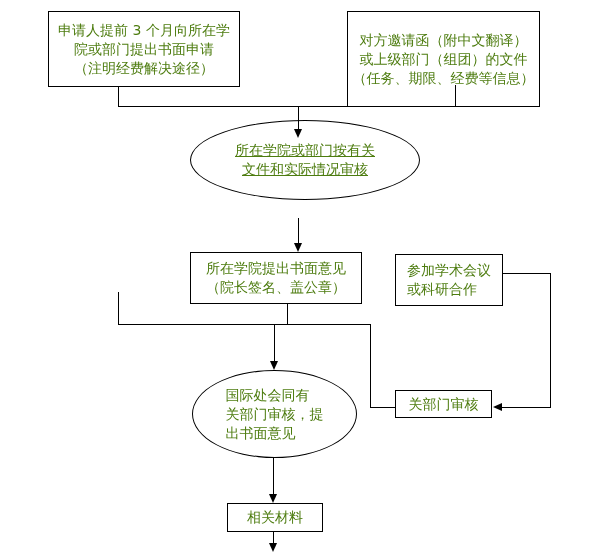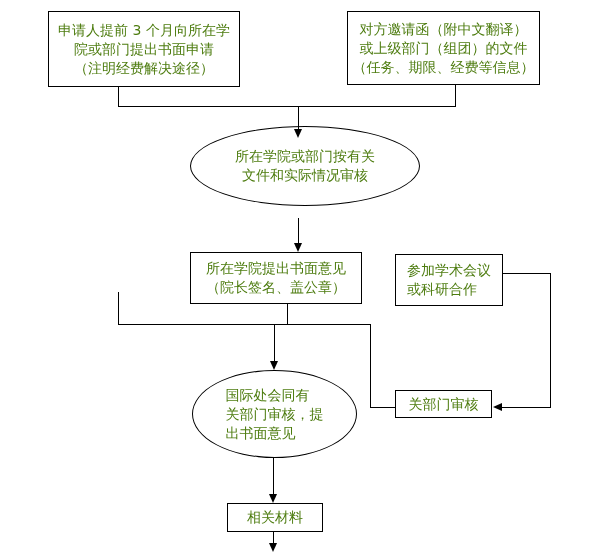--- a/index.html
+++ b/index.html
@@ -51,22 +51,22 @@
   .arrow-left {
     position: absolute;
     width: 0; height: 0;
     border-top: 4.5px solid transparent;
     border-bottom: 4.5px solid transparent;
     border-right: 9px solid #000000;
   }
 
   
   #applicant-box   { left: 48px;  top: 11px;  width: 192px; height: 76px; }
-  #invitation-box  { left: 347px; top: 11px;  width: 193px; height: 74px; }
-  #college-ellipse { left: 190px; top: 126px; width: 230px; height: 80px; }
+  #invitation-box  { left: 347px; top: 11px;  width: 193px; height: 96px; }
+  #college-ellipse { left: 190px; top: 120px; width: 230px; height: 80px; text-decoration: underline; }
   #materials-box   { left: 83px;  top: 263px; width: 75px;  height: 29px; }
   #opinion-box     { left: 190px; top: 252px; width: 172px; height: 52px; }
   #conference-box  { left: 395px; top: 254px; width: 108px; height: 52px; }
   #intl-ellipse    { left: 192px; top: 370px; width: 165px; height: 88px; }
   #tech-box        { left: 395px; top: 390px; width: 97px;  height: 28px; }
   #leader-box      { left: 227px; top: 503px; width: 96px;  height: 29px; }
 </style>
 </head>
 <body>
 

